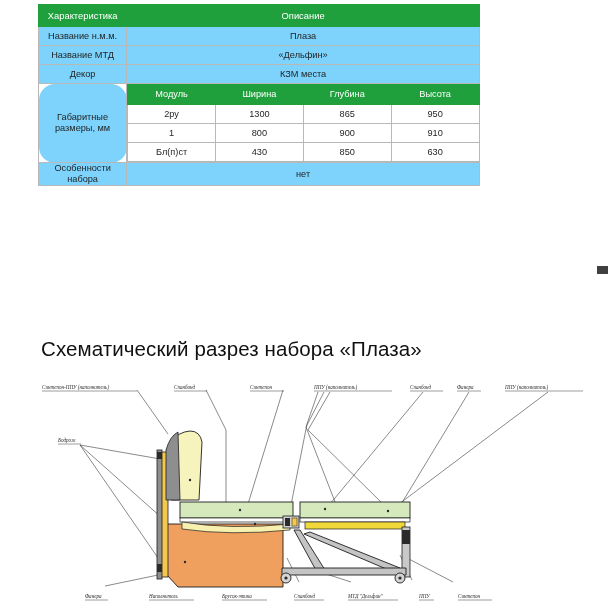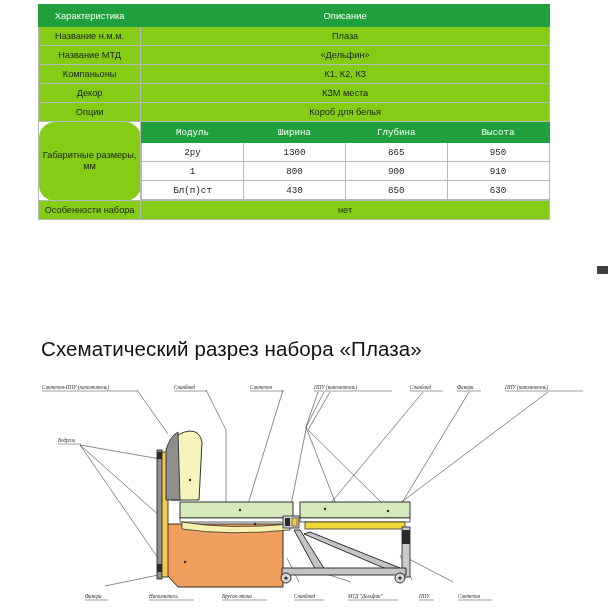--- a/index.html
+++ b/index.html
@@ -19,34 +19,34 @@
 
   
   .spec-wrap {
     position: absolute;
     left: 38px;
     top: 4px;
     width: 512px;
   }
   table.spec {
     border-collapse: collapse;
-    width: 512px;
+    width: 442px;
     table-layout: fixed;
   }
   table.spec td, table.spec th {
     border: 1px solid #b8b8b8;
     font-size: 9.2px;
     font-weight: normal;
     text-align: center;
     vertical-align: middle;
     padding: 0;
     height: 18px;
     line-height: 11px;
     color: #1f1f1f;
-    background: #84cc16;
+    background: #7dd3fc;
   }
   table.spec th.hdr {
     background: #1fa03c;
     color: #ffffff;
     font-size: 9.4px;
     height: 21px;
     border: 1px solid #1fa03c;
   }
   td.lbl { width: 170px; }
   td.tall { height: 95px; border-radius: 16px; }
@@ -60,21 +60,20 @@
   table.dims td, table.dims th {
     border: 1px solid #b8b8b8;
     font-size: 9.2px;
     font-weight: normal;
     text-align: center;
     height: 18px;
     line-height: 11px;
     padding: 0;
     color: #1f1f1f;
     background: #ffffff;
-    font-family: Liberation Mono, monospace;
   }
   table.dims th.dhdr {
     background: #1fa03c;
     color: #ffffff;
     height: 19px;
     border: 1px solid #1fa03c;
   }
   .dims-host { padding: 0 !important; border: none !important; }
 
   
@@ -130,30 +129,22 @@
 
       <tr>
         <td class="lbl">Название н.м.м.</td>
         <td colspan="4">Плаза</td>
       </tr>
       <tr>
         <td class="lbl">Название МТД</td>
         <td colspan="4">«Дельфин»</td>
       </tr>
       <tr>
-        <td class="lbl">Компаньоны</td>
-        <td colspan="4">К1, К2, К3</td>
-      </tr>
-      <tr>
         <td class="lbl">Декор</td>
         <td colspan="4">КЗМ места</td>
-      </tr>
-      <tr>
-        <td class="lbl">Опции</td>
-        <td colspan="4">Короб для белья</td>
       </tr>
 
       <tr>
         <td class="lbl tall">Габаритные размеры, мм</td>
         <td class="dims-host" colspan="4">
           <table class="dims">
             <tbody>
               <tr>
                 <th class="dhdr">Модуль</th>
                 <th class="dhdr">Ширина</th>

